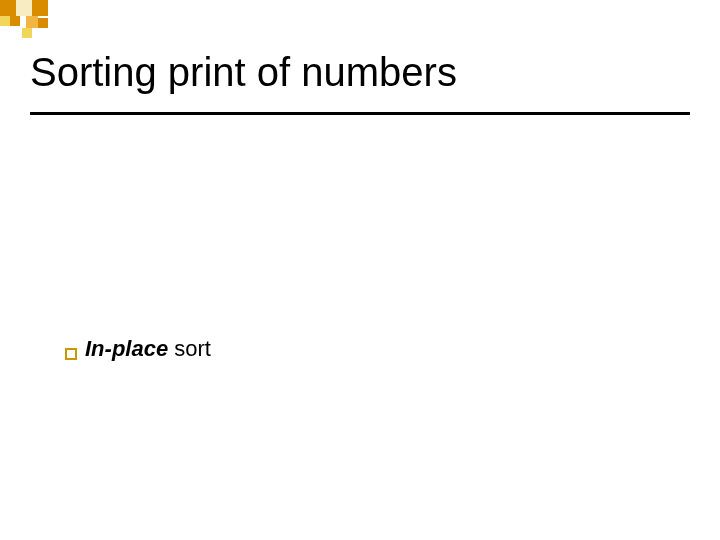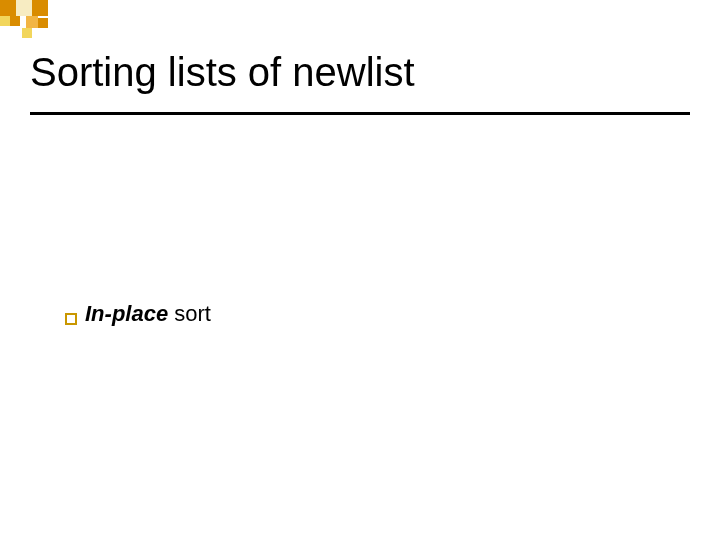--- a/index.html
+++ b/index.html
@@ -47,21 +47,21 @@
     left: 30px;
     font-family: "Courier New", Courier, monospace;
     font-size: 24px;
     font-weight: bold;
     color: #000;
     line-height: 1.3;
     white-space: pre;
   }
   .bullet-area {
     position: absolute;
-    top: 301px;
+    top: 336px;
     left: 65px;
   }
   .bullet-row {
     display: flex;
     align-items: baseline;
   }
   .bullet-square {
     width: 12px;
     height: 12px;
     border: 2px solid #c99700;
@@ -89,21 +89,21 @@
     <div class="sq" style="left:0px;  top:0px;  width:16px; height:16px; background:#d98c00;"></div>
     <div class="sq" style="left:16px; top:0px;  width:16px; height:16px; background:#f7ecc2;"></div>
     <div class="sq" style="left:32px; top:0px;  width:16px; height:16px; background:#d98c00;"></div>
     <div class="sq" style="left:0px;  top:16px; width:10px; height:10px; background:#f2d65c;"></div>
     <div class="sq" style="left:10px; top:16px; width:10px; height:10px; background:#d98c00;"></div>
     <div class="sq" style="left:26px; top:16px; width:12px; height:12px; background:#f2b544;"></div>
     <div class="sq" style="left:38px; top:18px; width:10px; height:10px; background:#d98c00;"></div>
     <div class="sq" style="left:22px; top:28px; width:10px; height:10px; background:#f2d65c;"></div>
   </div>
 
-  <div class="title">Sorting lists of newlist</div>
+  <div class="title">Sorting print of numbers</div>
   <div class="title-underline"></div>
 
 
   <div class="bullet-area">
     <div class="bullet-row">
       <div class="bullet-square"></div>
       <div class="bullet-text">
         <span class="bold-italic">In-place</span><span> sort</span>
       </div>
     </div>

